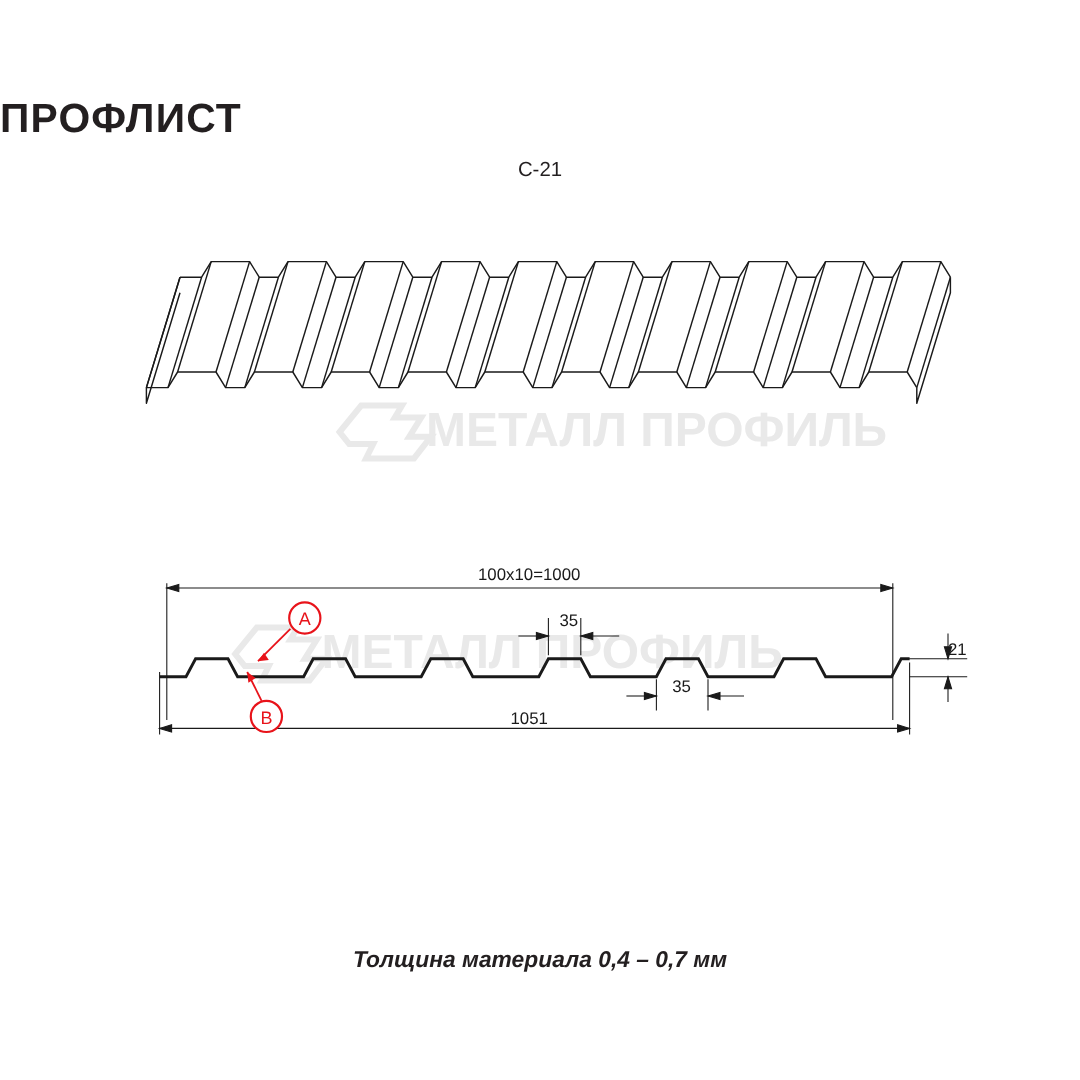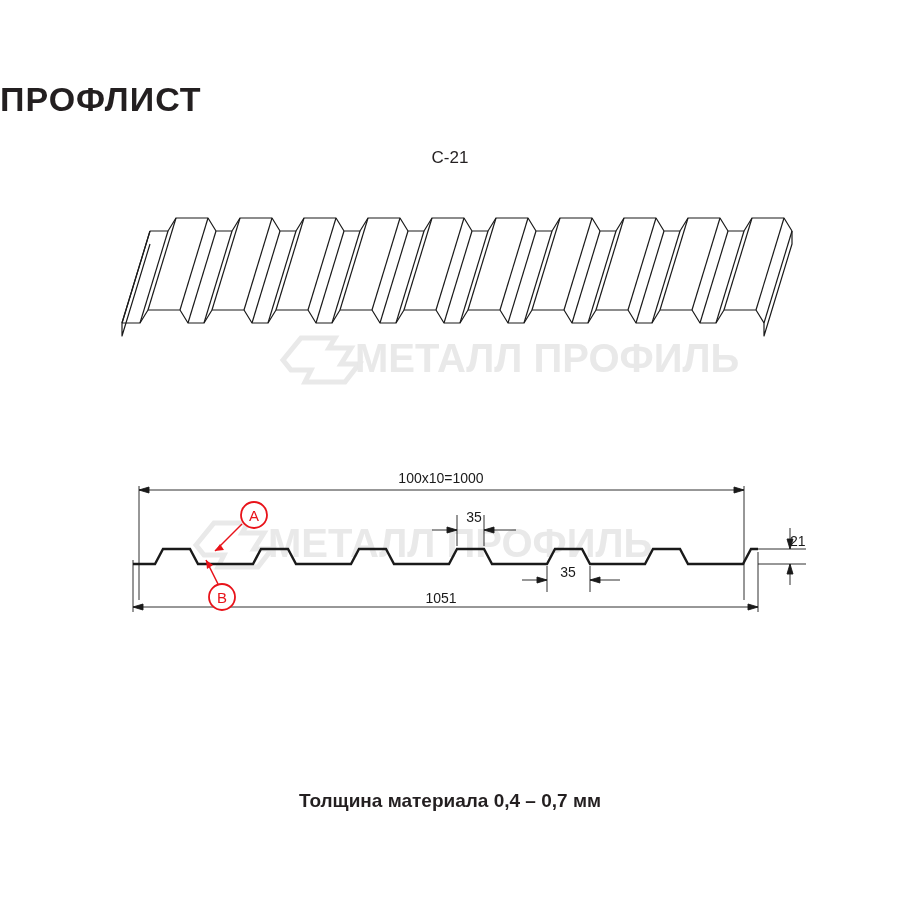--- a/index.html
+++ b/index.html
@@ -25,36 +25,37 @@
     left: 0;
     width: 900px;
     text-align: left;
     font-size: 34px;
     font-weight: bold;
     letter-spacing: 1px;
     color: #231f20;
   }
   .subtitle {
     position: absolute;
-    top: 148px;
+    top: 132px;
     left: 0;
     width: 900px;
     text-align: center;
     font-size: 17px;
     color: #231f20;
   }
   .footer {
     position: absolute;
     top: 790px;
     left: 0;
     width: 900px;
     text-align: center;
     font-size: 19px;
     font-weight: bold;
     color: #231f20;
+    font-style: italic;
   }
   svg.diagram {
     position: absolute;
     top: 0;
     left: 0;
     width: 900px;
     height: 900px;
   }
   .wm {
     fill: #e9e9e9;

